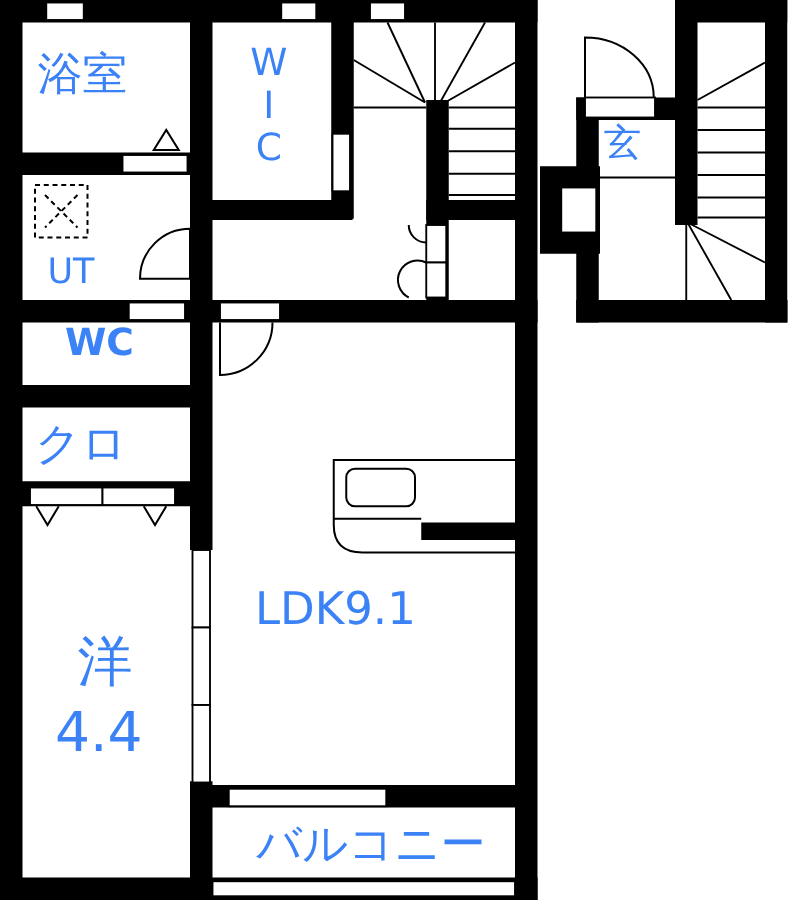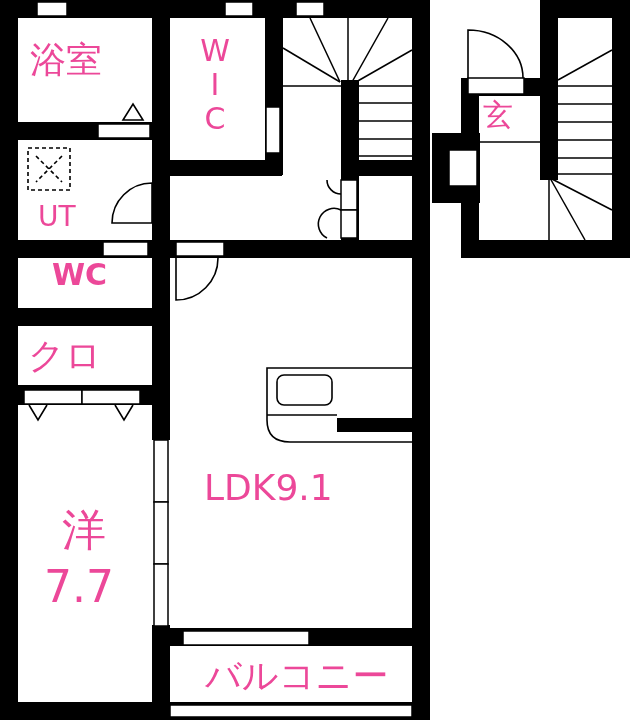--- a/index.html
+++ b/index.html
@@ -1,18 +1,18 @@
 <!DOCTYPE html>
 <html><head>
 <meta charset="utf-8">
 <style>
   html,body{margin:0;padding:0;background:#fff;}
   body{width:630px;height:720px;position:relative;overflow:hidden;font-family:"DejaVu Sans","Liberation Sans",sans-serif;}
   svg{position:absolute;left:0;top:0;}
-  .lbl{position:absolute;color:#ec4899;white-space:nowrap;line-height:1;}
+  .lbl{position:absolute;color:#3b82f6;white-space:nowrap;line-height:1;}
 </style>
 </head>
 <body>
 
 <svg width="630" height="720" viewBox="0 0 630 720">
   <g fill="#000" stroke="none">
 
     <rect x="0" y="0" width="430" height="18"></rect>
     <rect x="0" y="0" width="18" height="720"></rect>
     <rect x="0" y="702" width="430" height="18"></rect>
@@ -125,16 +125,16 @@
 <div class="lbl" style="left:30px;top:42px;font-size:36px;">浴室</div>
 <div class="lbl" style="left:200px;top:36px;font-size:30px;text-align:center;width:30px;">
   <div>W</div>
   <div style="margin-top:4px">I</div>
   <div style="margin-top:4px">C</div>
 </div>
 <div class="lbl" style="left:38px;top:203px;font-size:28px;">UT</div>
 <div class="lbl" style="left:52px;top:260px;font-size:30px;font-weight:bold;">WC</div>
 <div class="lbl" style="left:28px;top:338px;font-size:36px;">クロ</div>
 <div class="lbl" style="left:62px;top:508px;font-size:44px;">洋</div>
-<div class="lbl" style="left:44px;top:565px;font-size:44px;">7.7</div>
+<div class="lbl" style="left:44px;top:565px;font-size:44px;">4.4</div>
 <div class="lbl" style="left:204px;top:470px;font-size:36px;">LDK9.1</div>
 <div class="lbl" style="left:205px;top:658px;font-size:36px;">バルコニー</div>
 <div class="lbl" style="left:483px;top:100px;font-size:30px;">玄</div>
 
 </body></html>

